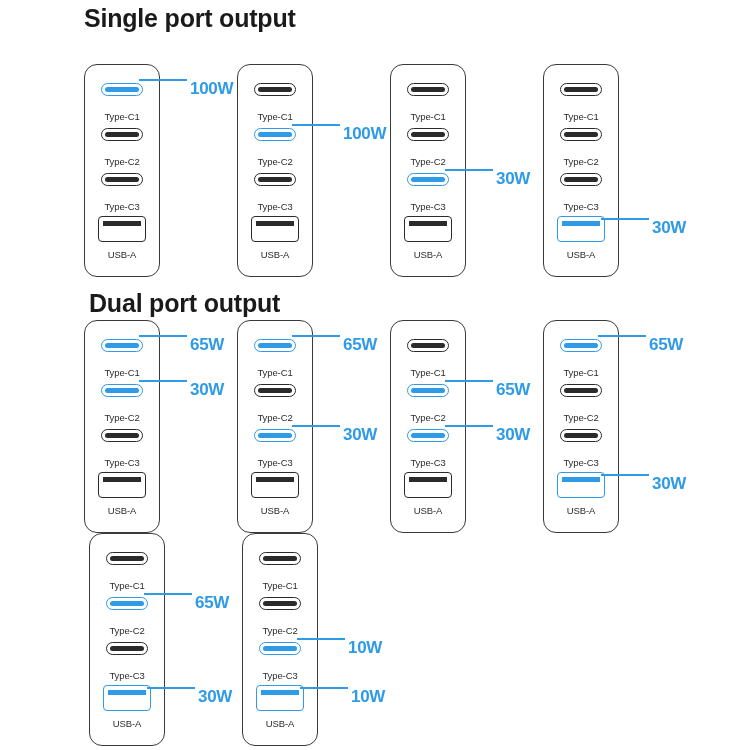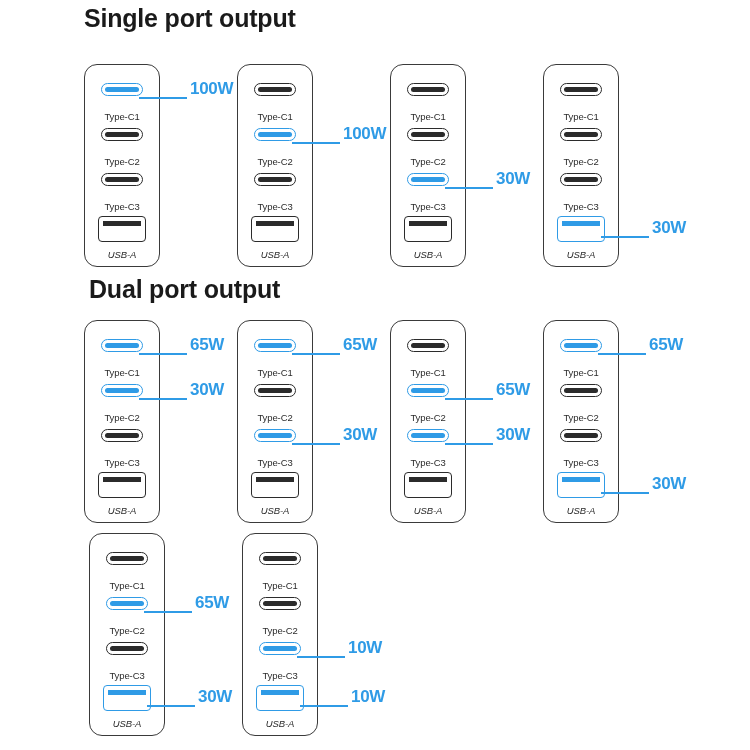--- a/index.html
+++ b/index.html
@@ -17,31 +17,32 @@
 
   .section-title {
     position: absolute;
     font-weight: bold;
     font-size: 25px;
     color: #1a1a1a;
     letter-spacing: -0.2px;
     white-space: nowrap;
   }
   #title-single { left: 84px; top: 4px; }
-  #title-dual   { left: 89px; top: 275px; }
+  #title-dual   { left: 89px; top: 289px; }
 
   
   .device {
     position: absolute;
     width: 76px;
     border: 1.6px solid #3a3a3a;
     border-radius: 13px;
     background: #ffffff;
     box-sizing: border-box;
     padding-top: 14px;
+    padding-bottom: 10px;
   }
 
   .port-block {
     position: relative;
     height: 45px;
   }
 
   
   .portc {
     position: absolute;
@@ -86,41 +87,41 @@
     position: absolute;
     left: 4px;
     right: 4px;
     top: 3.5px;
     height: 5px;
     background: #2b2b2b;
   }
   .porta.active { border-color: #2f9be6; }
   .porta.active::after { background: #2f9be6; }
 
-  .port-block.usb { height: 52px; font-style: italic; }
+  .port-block.usb { height: 52px; }
 
   .port-label {
     position: absolute;
     left: 0;
     right: 0;
     bottom: 2px;
     text-align: center;
     font-size: 9.5px;
     color: #2b2b2b;
     letter-spacing: -0.1px;
     white-space: nowrap;
   }
   .port-block.usb .port-label { bottom: 6px; }
 
   
   .callout {
     position: absolute;
     height: 20px;
     display: flex;
-    align-items: flex-end;
+    align-items: flex-start;
     pointer-events: none;
     white-space: nowrap;
   }
   .callout .line {
     height: 2px;
     background: #2f9be6;
     flex: 0 0 auto;
   }
   .callout .watt {
     font-size: 17px;

